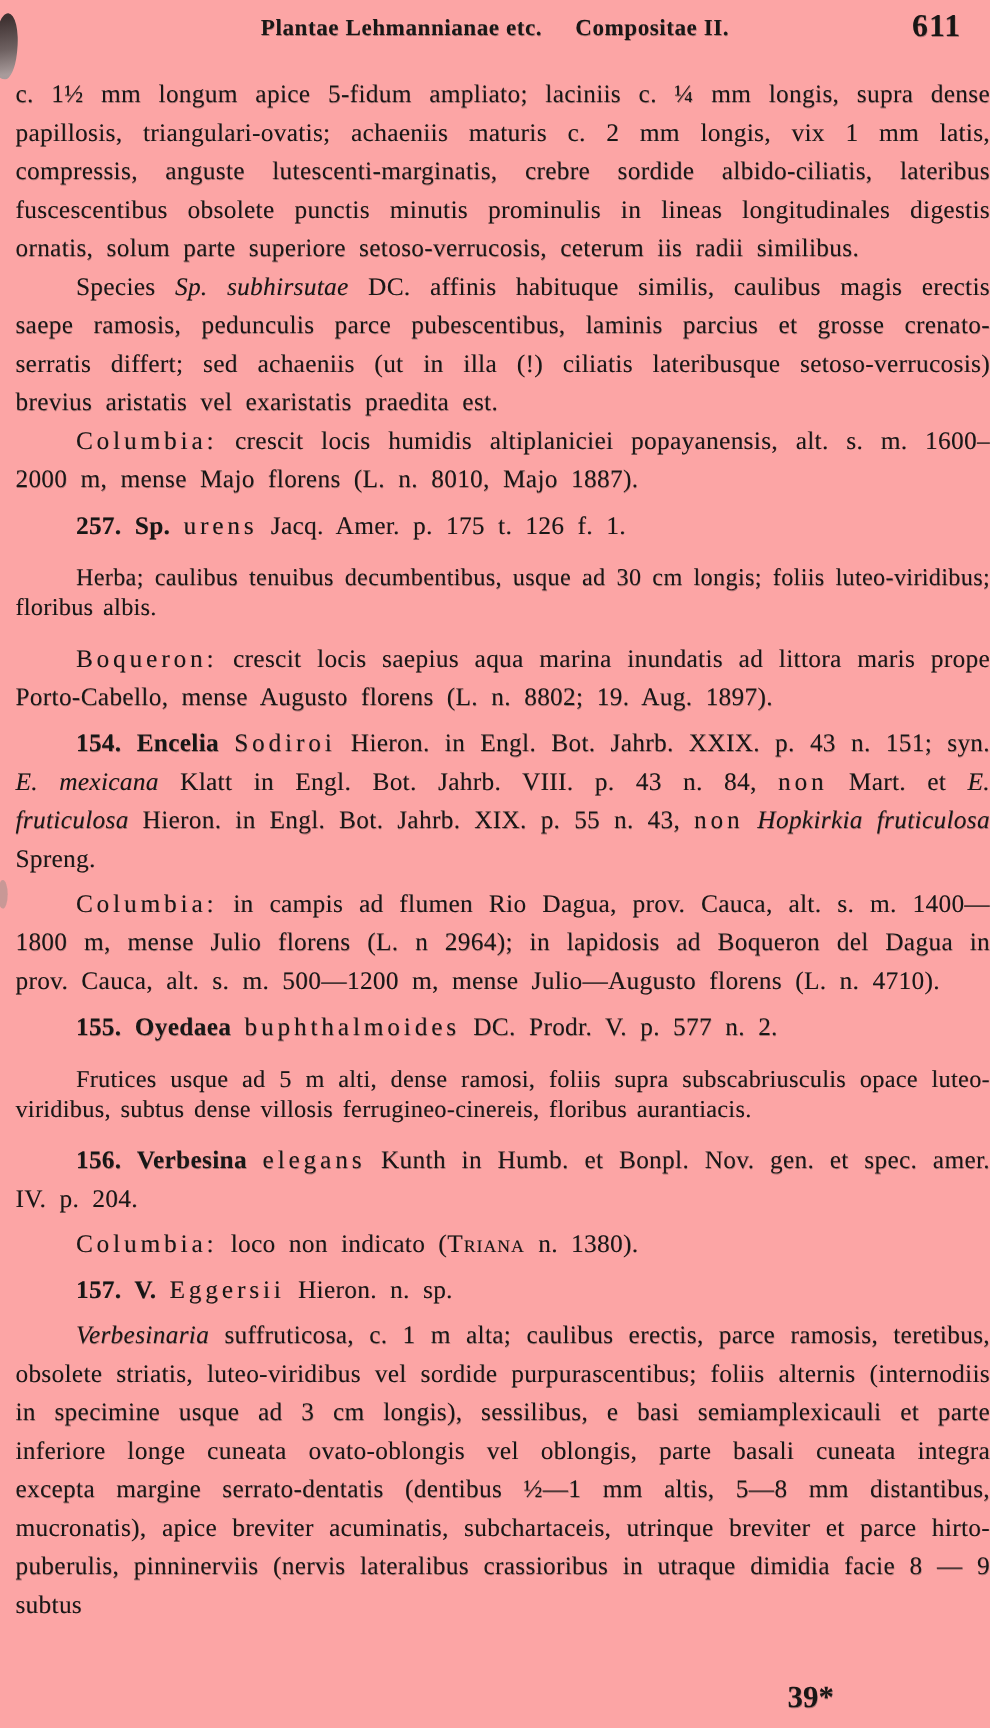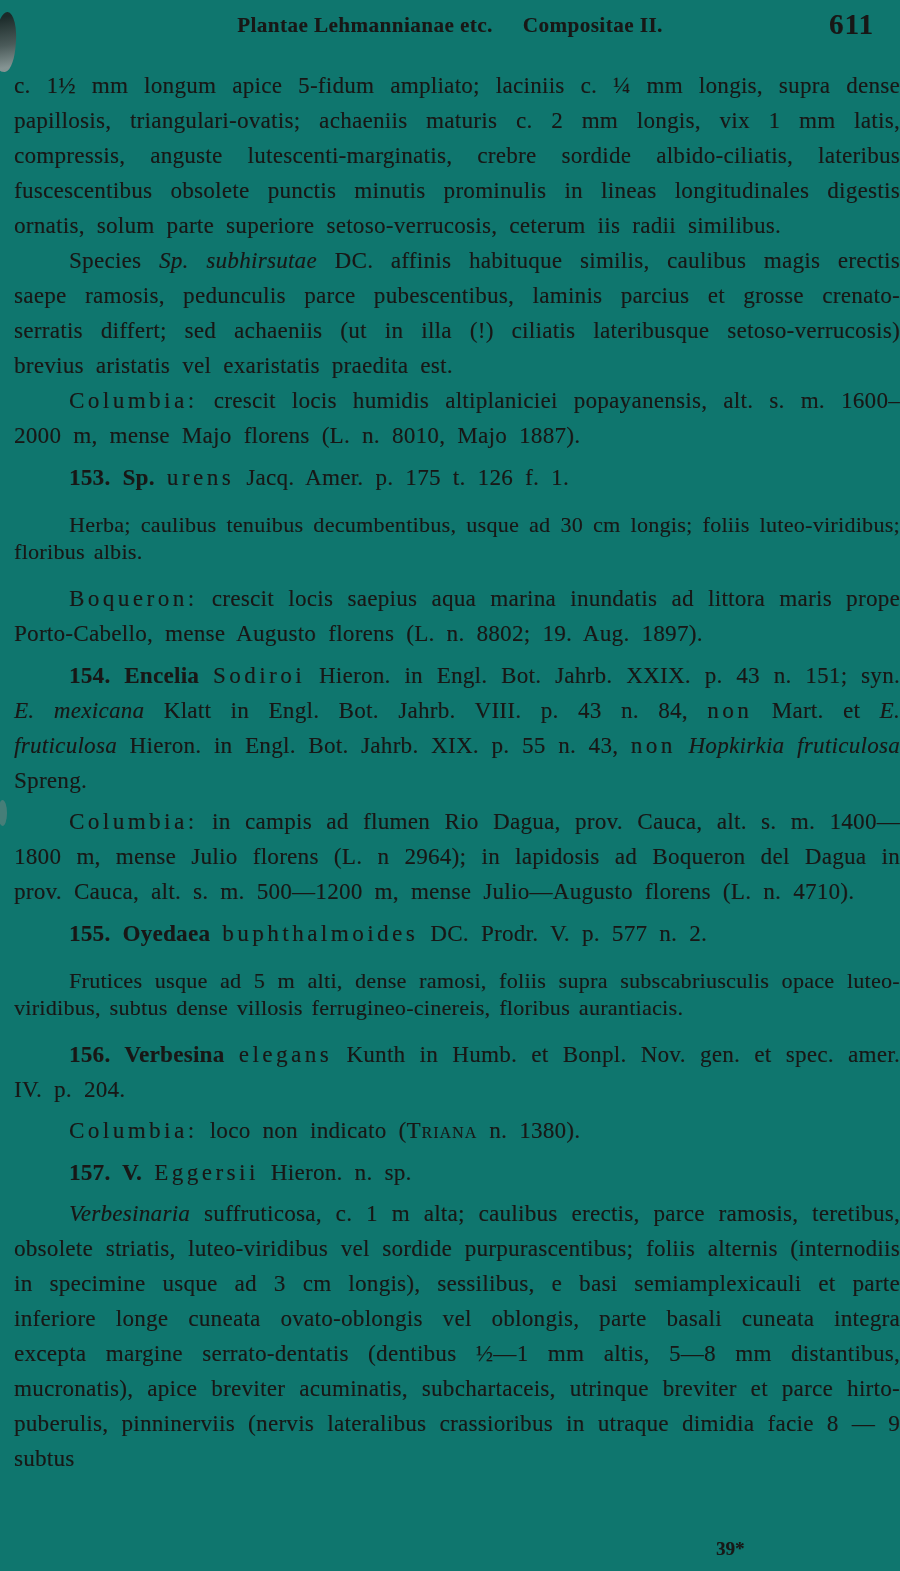--- a/index.html
+++ b/index.html
@@ -1,21 +1,21 @@
 <!DOCTYPE html>
 <html><head>
 <meta charset="utf-8">
 <style>
   * { margin:0; padding:0; box-sizing:border-box; }
   html,body { background:#e9e7e2; }
   .page {
     position:relative;
     width:900px; height:1571px;
     margin:0 auto;
-    background:#0f766e;
+    background:#fca5a5;
     overflow:hidden;
     font-family:"Liberation Serif", serif;
     color:#181716;
     text-shadow:0.4px 0.4px 0 rgba(25,22,20,0.35);
   }
   .running-head {
     position:relative;
     padding-top:13px;
     height:46px;
   }
@@ -39,21 +39,21 @@
   p.para.small { font-size:22px; line-height:27px; word-spacing:3px; margin:16px 0; }
   p.para.heading { margin:7px 0 6px 0; }
   .seg-n {}
   .seg-b { font-weight:bold; }
   .seg-i { font-style:italic; }
   .seg-sp { letter-spacing:3.5px; }
   .seg-sc { font-variant:small-caps; letter-spacing:1px; }
   .sig-mark {
     position:absolute;
     left:716px; bottom:11px;
-    font-size:19px; font-weight:bold;
+    font-size:28px; font-weight:bold;
   }
   .smudge-top-left {
     position:absolute; left:-5px; top:12px;
     width:21px; height:60px;
     background:linear-gradient(165deg,#1d1d1d 10%, #555 55%, #999 90%);
     border-radius:45% 55% 40% 50%;
     transform:rotate(6deg);
     opacity:0.85;
   }
   .smudge-left-mid {
@@ -76,21 +76,21 @@
       <span>Plantae Lehmannianae etc.</span>
       <span>Compositae II.</span>
     </div>
     <span class="pageno">611</span>
   </div>
 
   <div class="doc-body">
       <p class="para body"><span class="seg-n">c. 1½ mm longum apice 5-fidum ampliato; laciniis c. ¼ mm longis, supra dense papillosis, triangulari-ovatis; achaeniis maturis c. 2 mm longis, vix 1 mm latis, compressis, anguste lutescenti-marginatis, crebre sordide albido-ciliatis, lateribus fuscescentibus obsolete punctis minutis prominulis in lineas longitudinales digestis ornatis, solum parte superiore setoso-verrucosis, ceterum iis radii similibus.</span></p>
       <p class="para body indent"><span class="seg-n">Species </span><span class="seg-i">Sp. subhirsutae</span><span class="seg-n"> DC. affinis habituque similis, caulibus magis erectis saepe ramosis, pedunculis parce pubescentibus, laminis parcius et grosse crenato-serratis differt; sed achaeniis (ut in illa (!) ciliatis lateribusque setoso-verrucosis) brevius aristatis vel exaristatis praedita est.</span></p>
       <p class="para body indent"><span class="seg-sp">Columbia:</span><span class="seg-n"> crescit locis humidis altiplaniciei popayanensis, alt. s. m. 1600– 2000 m, mense Majo florens (L. n. 8010, Majo 1887).</span></p>
-      <p class="para heading indent"><span class="seg-b">153. Sp. </span><span class="seg-sp">urens</span><span class="seg-n"> Jacq. Amer. p. 175 t. 126 f. 1.</span></p>
+      <p class="para heading indent"><span class="seg-b">257. Sp. </span><span class="seg-sp">urens</span><span class="seg-n"> Jacq. Amer. p. 175 t. 126 f. 1.</span></p>
       <p class="para small indent"><span class="seg-n">Herba; caulibus tenuibus decumbentibus, usque ad 30 cm longis; foliis luteo-viridibus; floribus albis.</span></p>
       <p class="para body indent"><span class="seg-sp">Boqueron:</span><span class="seg-n"> crescit locis saepius aqua marina inundatis ad littora maris prope Porto-Cabello, mense Augusto florens (L. n. 8802; 19. Aug. 1897).</span></p>
       <p class="para heading indent"><span class="seg-b">154. Encelia </span><span class="seg-sp">Sodiroi</span><span class="seg-n"> Hieron. in Engl. Bot. Jahrb. XXIX. p. 43 n. 151; syn. </span><span class="seg-i">E. mexicana</span><span class="seg-n"> Klatt in Engl. Bot. Jahrb. VIII. p. 43 n. 84, </span><span class="seg-sp">non</span><span class="seg-n"> Mart. et </span><span class="seg-i">E. fruticulosa</span><span class="seg-n"> Hieron. in Engl. Bot. Jahrb. XIX. p. 55 n. 43, </span><span class="seg-sp">non</span><span class="seg-n"> </span><span class="seg-i">Hopkirkia fruticulosa</span><span class="seg-n"> Spreng.</span></p>
       <p class="para body indent"><span class="seg-sp">Columbia:</span><span class="seg-n"> in campis ad flumen Rio Dagua, prov. Cauca, alt. s. m. 1400—1800 m, mense Julio florens (L. n 2964); in lapidosis ad Boqueron del Dagua in prov. Cauca, alt. s. m. 500—1200 m, mense Julio—Augusto florens (L. n. 4710).</span></p>
       <p class="para heading indent"><span class="seg-b">155. Oyedaea </span><span class="seg-sp">buphthalmoides</span><span class="seg-n"> DC. Prodr. V. p. 577 n. 2.</span></p>
       <p class="para small indent"><span class="seg-n">Frutices usque ad 5 m alti, dense ramosi, foliis supra subscabriusculis opace luteo-viridibus, subtus dense villosis ferrugineo-cinereis, floribus aurantiacis.</span></p>
       <p class="para heading indent"><span class="seg-b">156. Verbesina </span><span class="seg-sp">elegans</span><span class="seg-n"> Kunth in Humb. et Bonpl. Nov. gen. et spec. amer. IV. p. 204.</span></p>
       <p class="para body indent"><span class="seg-sp">Columbia:</span><span class="seg-n"> loco non indicato (</span><span class="seg-sc">Triana</span><span class="seg-n"> n. 1380).</span></p>
       <p class="para heading indent"><span class="seg-b">157. V. </span><span class="seg-sp">Eggersii</span><span class="seg-n"> Hieron. n. sp.</span></p>
       <p class="para body indent"><span class="seg-i">Verbesinaria</span><span class="seg-n"> suffruticosa, c. 1 m alta; caulibus erectis, parce ramosis, teretibus, obsolete striatis, luteo-viridibus vel sordide purpurascentibus; foliis alternis (internodiis in specimine usque ad 3 cm longis), sessilibus, e basi semiamplexicauli et parte inferiore longe cuneata ovato-oblongis vel oblongis, parte basali cuneata integra excepta margine serrato-dentatis (dentibus ½—1 mm altis, 5—8 mm distantibus, mucronatis), apice breviter acuminatis, subchartaceis, utrinque breviter et parce hirto-puberulis, pinninerviis (nervis lateralibus crassioribus in utraque dimidia facie 8 — 9 subtus</span></p>

